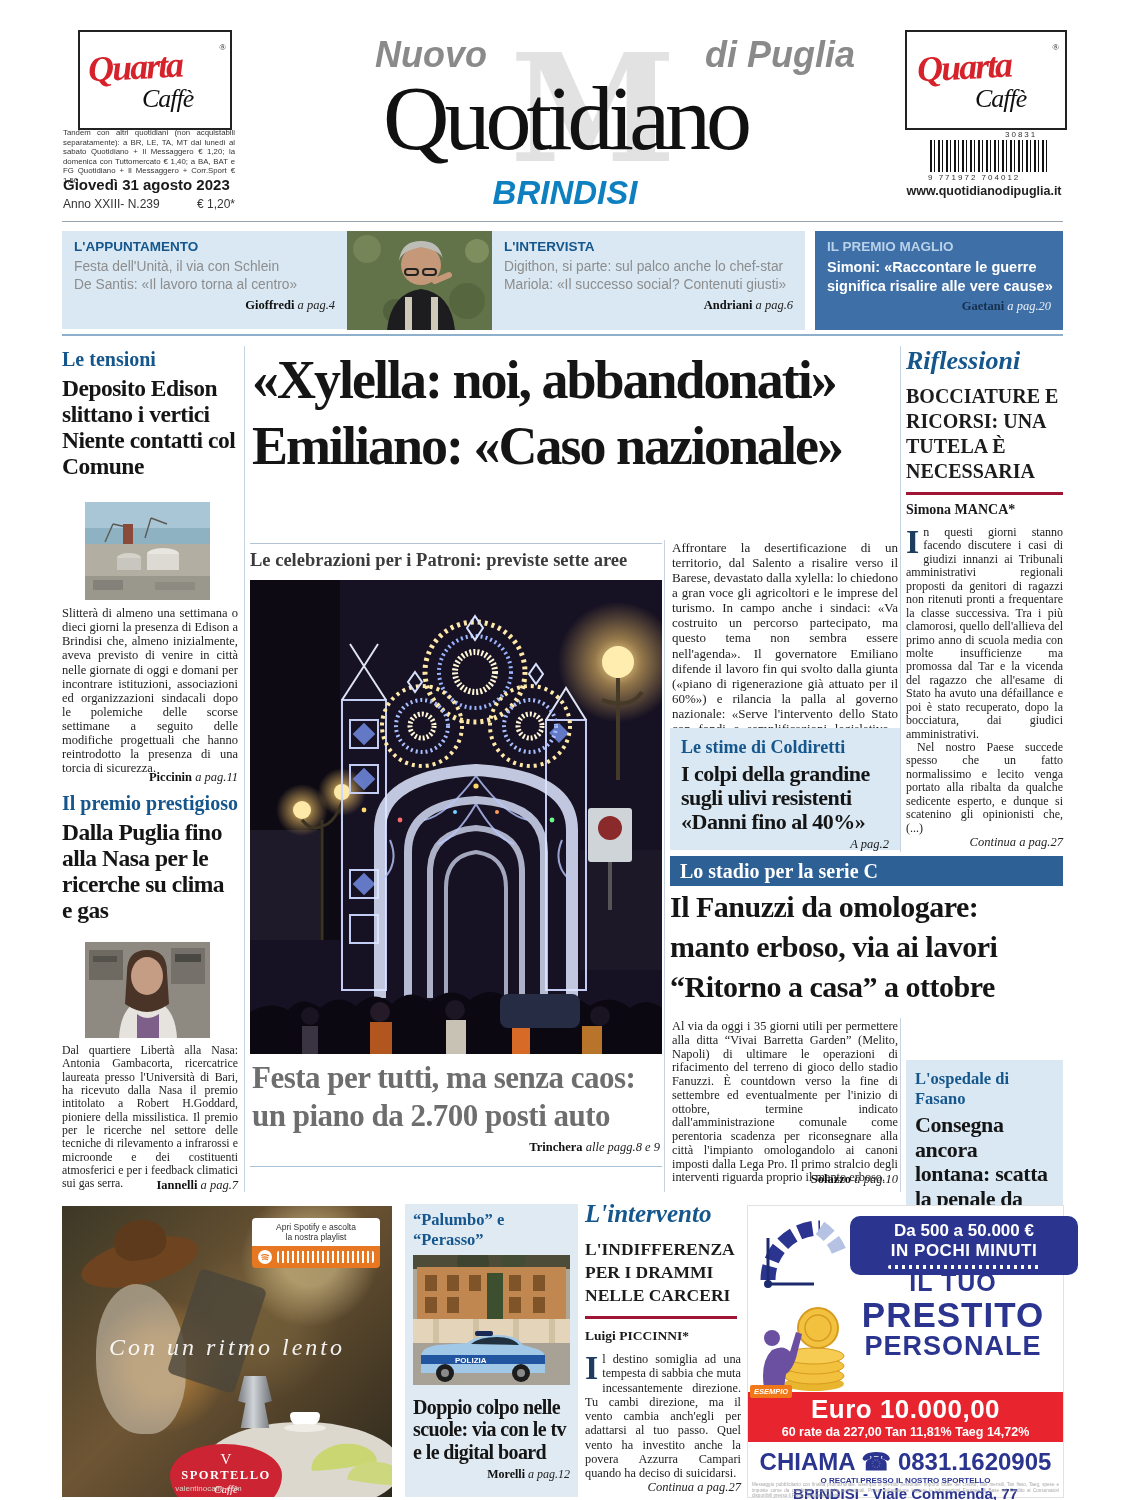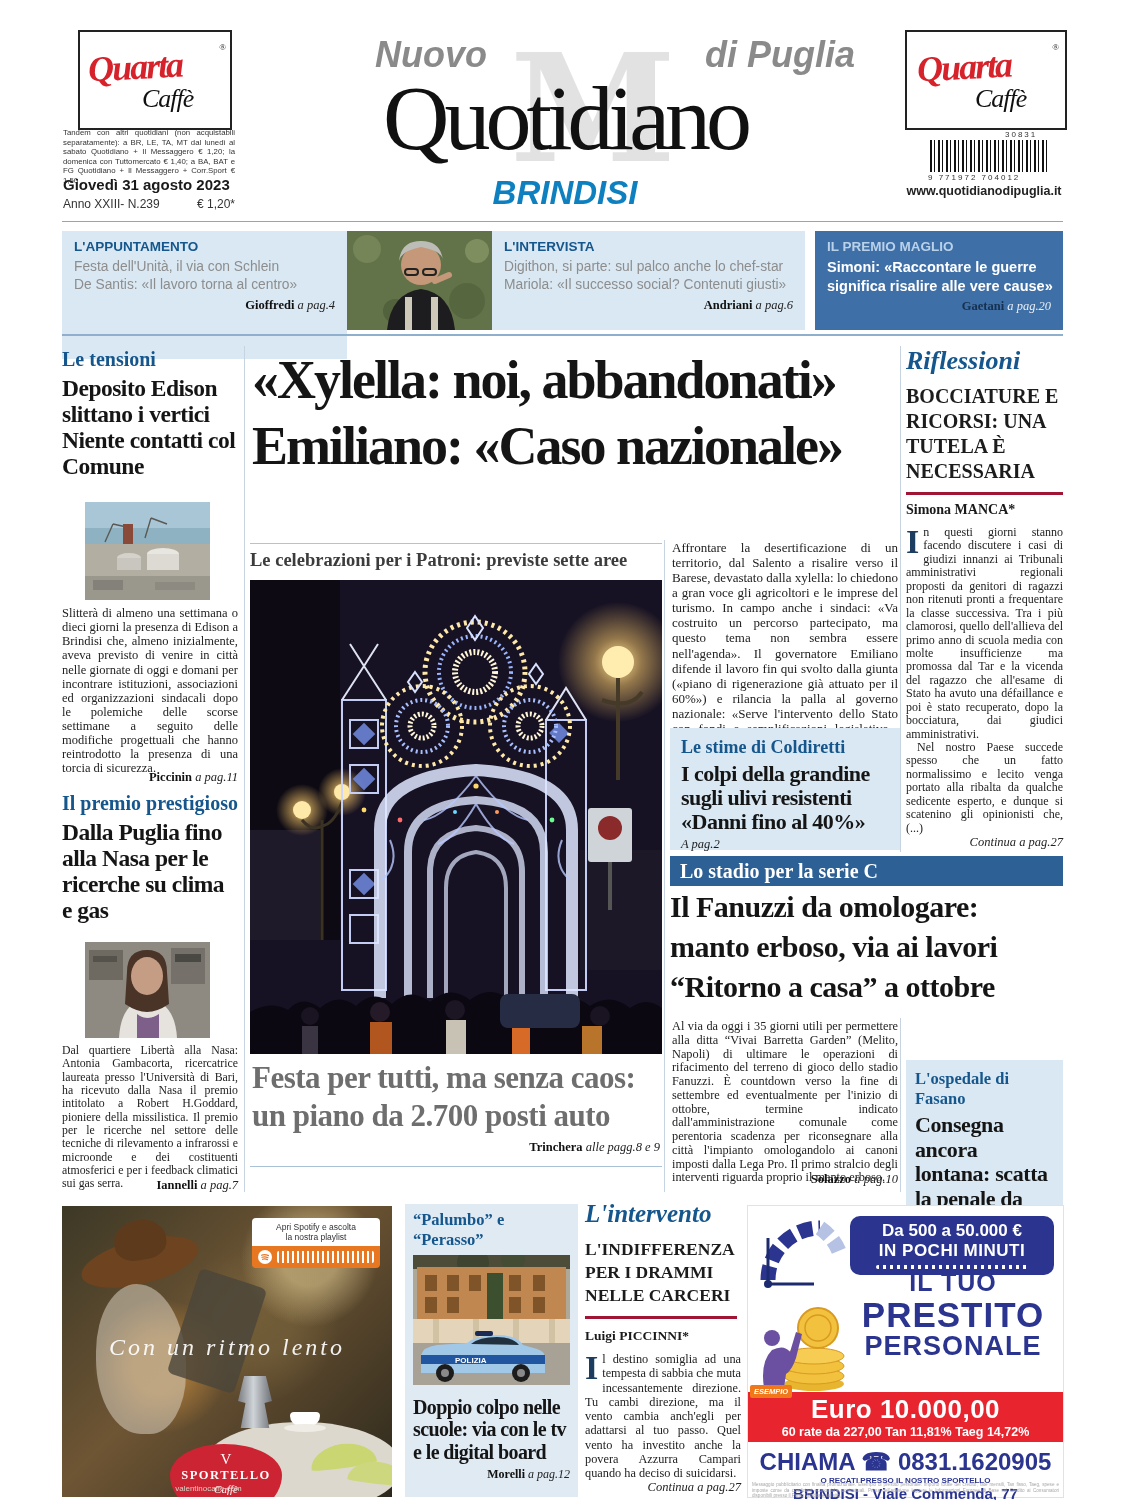--- a/index.html
+++ b/index.html
@@ -54,21 +54,21 @@
     <div class="abs" style="left:68px;top:52px;font-size:26px;font-style:italic;color:#111;letter-spacing:-1px;">Caffè</div>
   </div>
 
   <div class="abs" style="left:930px;top:140px;width:118px;height:32px;background:repeating-linear-gradient(90deg,#111 0 2px,#fff 2px 4px,#111 4px 5px,#fff 5px 8px);"></div>
   <div class="abs sans" style="left:1005px;top:130px;font-size:8px;letter-spacing:2px;color:#333;">30831</div>
   <div class="abs sans" style="left:928px;top:173px;font-size:8px;letter-spacing:2px;color:#333;">9 771972 704012</div>
   <div class="abs sans" style="left:905px;top:184px;width:158px;text-align:center;font-size:12.5px;font-weight:bold;color:#222;">www.quotidianodipuglia.it</div>
 
   <div class="abs" style="left:62px;top:221px;width:1001px;height:1px;background:#9aa4ad;"></div>
 
-  <div class="abs box-lb" style="left:62px;top:231px;width:285px;height:128px;padding:8px 12px;box-sizing:border-box;">
+  <div class="abs box-lb" style="left:62px;top:231px;width:285px;height:98px;padding:8px 12px;box-sizing:border-box;">
     <div class="sans kick nowr" style="font-size:13.5px;">L'APPUNTAMENTO</div>
     <div class="sans nowr" style="font-size:13.8px;color:#8d8d8d;margin-top:5px;">Festa dell'Unità, il via con Schlein</div>
     <div class="sans nowr" style="font-size:13.8px;color:#8d8d8d;margin-top:3px;">De Santis: «Il lavoro torna al centro»</div>
     <div class="by" style="text-align:right;font-size:12.5px;margin-top:6px;"><b>Gioffredi</b> <i>a pag.4</i></div>
   </div>
 
   <svg class="abs" style="left:347px;top:231px;" width="145" height="99" viewBox="0 0 145 99">
     <rect width="145" height="99" fill="#62734a"></rect>
     <circle cx="20" cy="18" r="14" fill="#7a8a5a" opacity=".8"></circle>
       <circle cx="120" cy="70" r="18" fill="#55663e" opacity=".9"></circle>
@@ -246,21 +246,21 @@
   <div class="abs nowr" style="left:252px;top:1060px;font-size:31px;color:#6e6e6e;letter-spacing:-0.5px;font-weight:600;">Festa per tutti, ma senza caos:</div>
   <div class="abs nowr" style="left:252px;top:1098px;font-size:31px;color:#6e6e6e;letter-spacing:-0.5px;font-weight:600;">un piano da 2.700 posti auto</div>
   <div class="abs by" style="left:252px;top:1140px;width:408px;text-align:right;font-size:12.5px;"><b>Trinchera</b> <i>alle pagg.8 e 9</i></div>
   <div class="abs" style="left:250px;top:1166px;width:412px;height:1px;background:#a9c2d8;"></div>
 
   <p class="abs j body-txt" style="left:672px;top:540px;width:226px;margin:0;font-size:13px;line-height:1.16;"><span>Affrontare la desertificazione di un territorio, dal Salento a risalire verso il Barese, devastato dalla xylella: lo chiedono a gran voce gli agricoltori e le imprese del turismo. In campo anche i sindaci: «Va costruito un percorso partecipato, ma questo tema non sembra essere nell'agenda». Il governatore Emiliano difende il lavoro fin qui svolto dalla giunta («piano di rigenerazione già attuato per il 60%») e rilancia la palla al governo nazionale: «Serve l'intervento dello Stato con fondi e semplificazioni legislative».</span> <span class="by"><b>Ancora</b> <i>alle pagg.2 e 3</i></span></p>
 
   <div class="abs box-lb" style="left:670px;top:728px;width:230px;height:122px;padding:9px 11px;box-sizing:border-box;">
     <div class="kick" style="font-size:18px;">Le stime di Coldiretti</div>
     <div class="hl" style="font-size:22px;line-height:1.1;margin-top:4px;letter-spacing:-0.5px;">I colpi della grandine sugli ulivi resistenti «Danni fino al 40%»</div>
-    <div style="font-style:italic;font-size:12.5px;margin-top:2px;">A pag.2</div>
+    <div style="text-align:right;font-style:italic;font-size:12.5px;margin-top:2px;">A pag.2</div>
   </div>
 
   <div class="abs" style="left:670px;top:856px;width:393px;height:30px;background:#2d6095;color:#fff;font-weight:bold;font-size:20px;line-height:30px;padding-left:10px;box-sizing:border-box;">Lo stadio per la serie C</div>
   <div class="abs hl nowr" style="left:670px;top:892px;font-size:30px;line-height:1.0;">Il Fanuzzi da omologare:</div>
   <div class="abs hl nowr" style="left:670px;top:932px;font-size:30px;line-height:1.0;">manto erboso, via ai lavori</div>
   <div class="abs hl nowr" style="left:670px;top:972px;font-size:30px;line-height:1.0;">“Ritorno a casa” a ottobre</div>
   <p class="abs j body-txt" style="left:672px;top:1020px;width:226px;margin:0;font-size:12.3px;line-height:1.12;"><span>Al via da oggi i 35 giorni utili per permettere alla ditta “Vivai Barretta Garden” (Melito, Napoli) di ultimare le operazioni di rifacimento del terreno di gioco dello stadio Fanuzzi. È countdown verso la fine di settembre ed eventualmente per l'inizio di ottobre, termine indicato dall'amministrazione comunale come perentoria scadenza per riconsegnare alla città l'impianto omologandolo ai canoni imposti dalla Lega Pro. Il primo stralcio degli interventi riguarda proprio il manto erboso.</span></p>
   <div class="abs by" style="left:672px;top:1172px;width:226px;text-align:right;font-size:12.5px;"><b>Solazzo</b> <i>a pag.10</i></div>
 
   <div class="abs" style="left:906px;top:346px;font-size:26px;font-weight:bold;font-style:italic;color:#15568c;">Riflessioni</div>
@@ -372,21 +372,21 @@
 
   <div class="abs sans" style="left:748px;top:1206px;width:315px;height:291px;background:#fff;outline:1px solid #e2e2e2;">
     <svg class="abs" style="left:6px;top:8px;" width="92" height="84" viewBox="0 0 92 84">
       <g fill="none" stroke-linecap="butt">
         <path d="M14,66 A52,52 0 0 1 66,14" stroke="#2b3590" stroke-width="15" stroke-dasharray="14 6"></path>
         <path d="M66,14 A52,52 0 0 1 86,40" stroke="#b5c2e4" stroke-width="15" stroke-dasharray="12 6"></path>
       </g>
       <path d="M14,24 L14,70 L60,70" stroke="#1c2a6e" stroke-width="3" fill="none"></path>
       <circle cx="14" cy="70" r="4" fill="#1c2a6e"></circle>
     </svg>
-    <div class="abs" style="left:102px;top:10px;width:204px;background:#2b3590;border-radius:10px;text-align:center;color:#fff;padding:5px 0 6px;">
+    <div class="abs" style="left:102px;top:10px;width:204px;background:#2b3590;border-radius:10px;text-align:center;color:#fff;padding:5px 12px 6px;">
       <div style="font-size:17px;font-weight:bold;">Da 500 a 50.000 €</div>
       <div style="font-size:17px;font-weight:bold;letter-spacing:.5px;">IN POCHI MINUTI</div>
       <div style="height:4px;margin:4px 26px 0;background:repeating-linear-gradient(90deg,#fff 0 3px,transparent 3px 7px);border-radius:2px;"></div>
     </div>
     <svg class="abs" style="left:8px;top:94px;" width="92" height="92" viewBox="0 0 92 92">
       <g>
         <ellipse cx="58" cy="84" rx="30" ry="7" fill="#e8b62e"></ellipse>
         <ellipse cx="58" cy="76" rx="30" ry="8" fill="#f2c23e" stroke="#d89a20"></ellipse>
         <ellipse cx="58" cy="66" rx="30" ry="8" fill="#f2c23e" stroke="#d89a20"></ellipse>
         <ellipse cx="58" cy="56" rx="30" ry="8" fill="#f6cc52" stroke="#d89a20"></ellipse>

